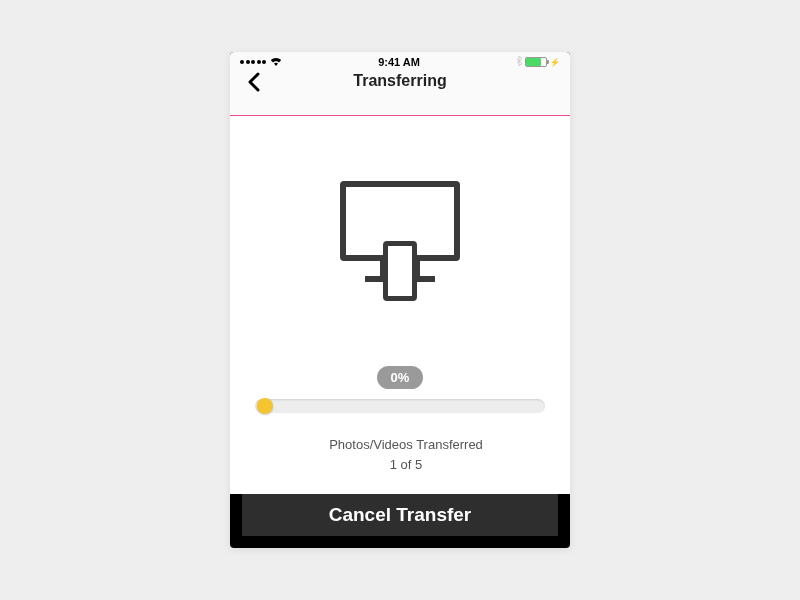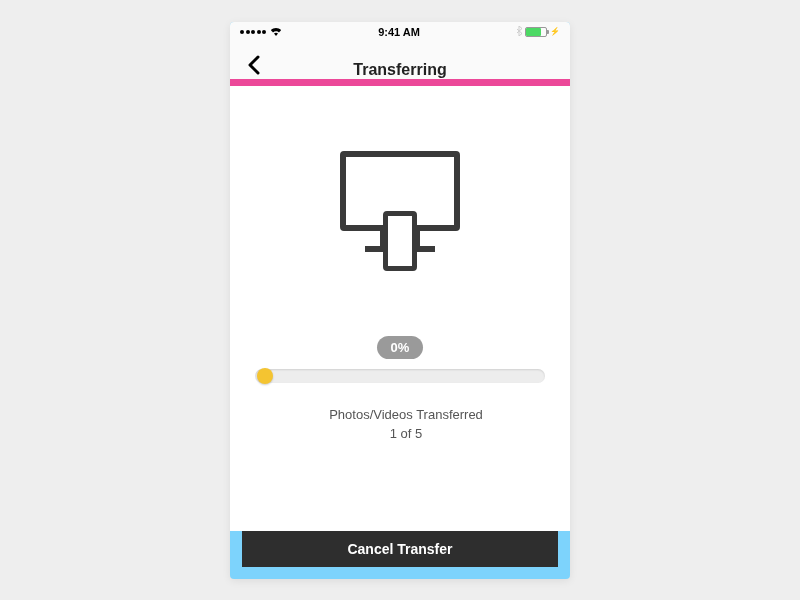--- a/index.html
+++ b/index.html
@@ -11,22 +11,22 @@
       font-family: -apple-system, BlinkMacSystemFont, "Helvetica Neue", Arial, sans-serif;
       background: #eeeeee;
       width: 800px;
       height: 600px;
       display: flex;
       justify-content: center;
       align-items: center;
     }
     .phone-frame {
       width: 340px;
-      height: 557px;
-      background: #7dd3fc;
+      height: 496px;
+      background: #000000;
       border-radius: 4px;
       box-shadow: 0 2px 8px rgba(0,0,0,0.08);
       display: flex;
       flex-direction: column;
       overflow: hidden;
     }
     .status-bar {
       height: 20px;
       background: #fafafa;
       display: flex;
@@ -88,23 +88,23 @@
       background: #4cd964;
       border-radius: 1px;
     }
     .charging {
       font-size: 8px;
       color: #555;
     }
     .nav-bar {
       height: 44px;
       background: #fafafa;
-      border-bottom: 7px solid #ec4899;
-      display: flex;
-      align-items: flex-end;
+      border-bottom: 1px solid #ec4899;
+      display: flex;
+      align-items: flex-start;
       position: relative;
     }
     .back-button {
       position: absolute;
       left: 12px;
       width: 24px;
       height: 24px;
       display: flex;
       align-items: center;
       justify-content: center;
@@ -203,21 +203,21 @@
     .status-text {
       font-size: 13px;
       color: #555;
       text-align: center;
       line-height: 1.5;
       margin-left: 12px;
     }
     .cancel-button {
       background: #2e2e2e;
       color: #fff;
-      font-size: 14px;
+      font-size: 19px;
       font-weight: 600;
       text-align: center;
       padding: 10px 13px;
       margin: 0 12px 12px 12px;
       cursor: pointer;
     }
   </style>
 </head>
 <body>
 

